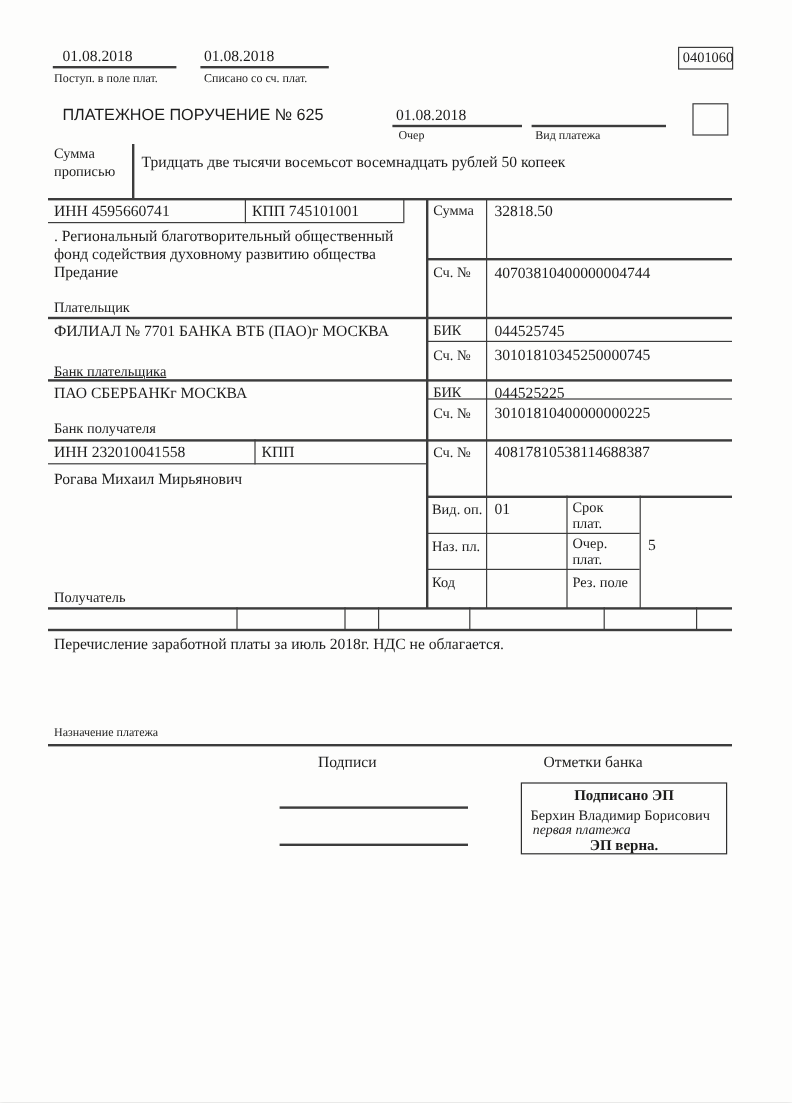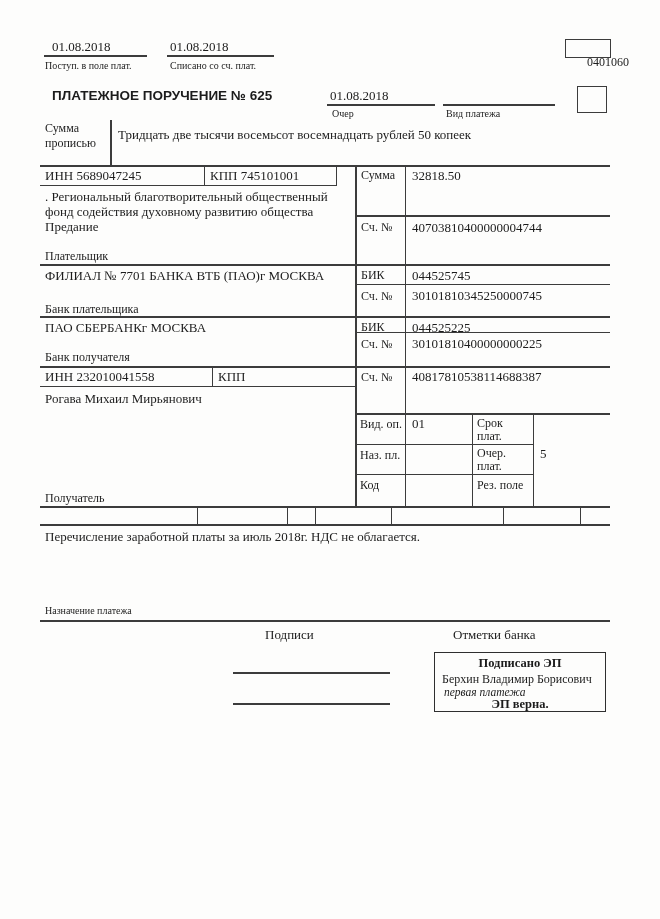--- a/index.html
+++ b/index.html
@@ -7,37 +7,37 @@
     position:relative;width:660px;height:919px;background:#fdfdfc;
     font-family:"Liberation Serif", serif;color:#1c1c1c;overflow:hidden;
     box-shadow:0 0 4px rgba(0,0,0,.3);
   }
   .t{position:absolute;white-space:nowrap;font-size:13px;line-height:14px;}
   .sm{font-size:10px;line-height:11px;}
   .md{font-size:12px;line-height:13px;}
   .ln{position:absolute;background:#3c3c3c;}
   .box{position:absolute;border:1.5px solid #3c3c3c;background:transparent;}
   .wrap{white-space:normal;}
-  .title{font-family:"Liberation Sans", sans-serif;font-weight:bold;font-size:13.5px;}
+  .title{font-family:"Liberation Sans", sans-serif;font-weight:normal;font-size:13.5px;}
 </style>
 </head>
 <body>
 
 <div class="page">
 
   <div class="t" style="left:52px;top:40px;">01.08.2018</div>
   <div class="ln" style="left:44px;top:55px;width:103px;height:2px;"></div>
   <div class="t sm" style="left:45px;top:60px;">Поступ. в поле плат.</div>
 
   <div class="t" style="left:170px;top:40px;">01.08.2018</div>
   <div class="ln" style="left:167px;top:55px;width:107px;height:2px;"></div>
   <div class="t sm" style="left:170px;top:60px;">Списано со сч. плат.</div>
 
   <div class="box" style="left:565px;top:39px;width:44px;height:17px;">
-    <div class="t md" style="left:3px;top:16px;margin-left:18px;">0401060</div>
+    <div class="t md" style="left:3px;top:2px;">0401060</div>
   </div>
 
   <div class="t title" style="left:52px;top:89px;">ПЛАТЕЖНОЕ ПОРУЧЕНИЕ № 625</div>
   <div class="t" style="left:330px;top:89px;">01.08.2018</div>
   <div class="ln" style="left:327px;top:104px;width:108px;height:1.5px;"></div>
   <div class="t sm" style="left:332px;top:108px;">Очер</div>
   <div class="ln" style="left:443px;top:104px;width:112px;height:1.5px;"></div>
   <div class="t sm" style="left:446px;top:108px;">Вид платежа</div>
   <div class="box" style="left:577px;top:86px;width:28px;height:25px;"></div>
 
@@ -69,36 +69,36 @@
   <div class="ln" style="left:472px;top:413px;width:1px;height:94px;"></div>
   <div class="ln" style="left:533px;top:413px;width:1px;height:94px;"></div>
 
   <div class="ln" style="left:197px;top:506px;width:1px;height:19px;"></div>
   <div class="ln" style="left:287px;top:506px;width:1px;height:19px;"></div>
   <div class="ln" style="left:315px;top:506px;width:1px;height:19px;"></div>
   <div class="ln" style="left:391px;top:506px;width:1px;height:19px;"></div>
   <div class="ln" style="left:503px;top:506px;width:1px;height:19px;"></div>
   <div class="ln" style="left:580px;top:506px;width:1px;height:19px;"></div>
 
-  <div class="t" style="left:45px;top:169px;">ИНН 5689047245</div>
+  <div class="t" style="left:45px;top:169px;">ИНН 4595660741</div>
   <div class="t" style="left:210px;top:169px;">КПП 745101001</div>
   <div class="t md" style="left:361px;top:169px;">Сумма</div>
   <div class="t" style="left:412px;top:169px;">32818.50</div>
 
   <div class="t wrap" style="left:45px;top:189px;width:300px;line-height:15px;">. Региональный благотворительный общественный фонд содействия духовному развитию общества Предание</div>
   <div class="t md" style="left:361px;top:221px;">Сч. №</div>
   <div class="t" style="left:412px;top:221px;">40703810400000004744</div>
   <div class="t md" style="left:45px;top:250px;">Плательщик</div>
 
   <div class="t" style="left:45px;top:269px;">ФИЛИАЛ № 7701 БАНКА ВТБ (ПАО)г МОСКВА</div>
   <div class="t md" style="left:361px;top:269px;">БИК</div>
   <div class="t" style="left:412px;top:269px;">044525745</div>
   <div class="t md" style="left:361px;top:290px;">Сч. №</div>
   <div class="t" style="left:412px;top:289px;">30101810345250000745</div>
-  <div class="t md" style="left:45px;top:303px;">Банк плательщика</div>
+  <div class="t md" style="left:45px;top:303px;text-decoration:underline;">Банк плательщика</div>
 
   <div class="t" style="left:45px;top:321px;">ПАО СБЕРБАНКг МОСКВА</div>
   <div class="t md" style="left:361px;top:321px;">БИК</div>
   <div class="t" style="left:412px;top:321px;">044525225</div>
   <div class="t md" style="left:361px;top:338px;">Сч. №</div>
   <div class="t" style="left:412px;top:337px;">30101810400000000225</div>
   <div class="t md" style="left:45px;top:351px;">Банк получателя</div>
 
   <div class="t" style="left:45px;top:370px;">ИНН 232010041558</div>
   <div class="t" style="left:218px;top:370px;">КПП</div>

